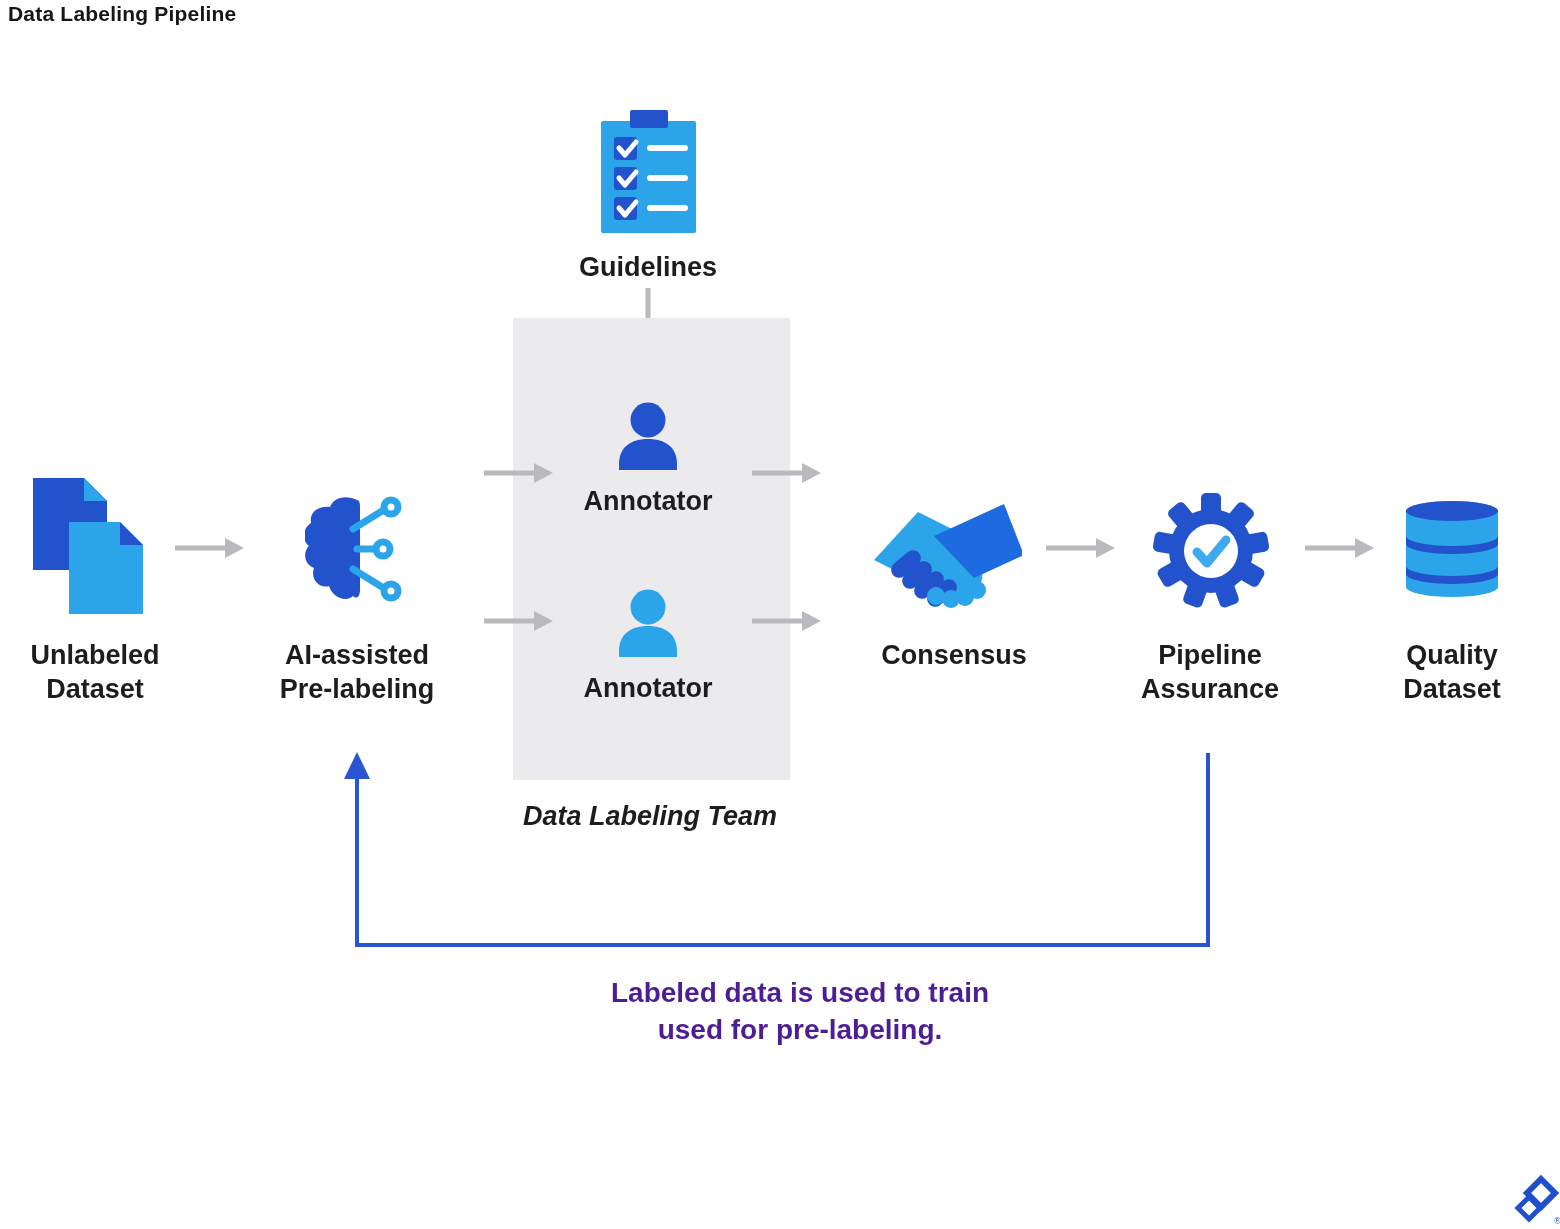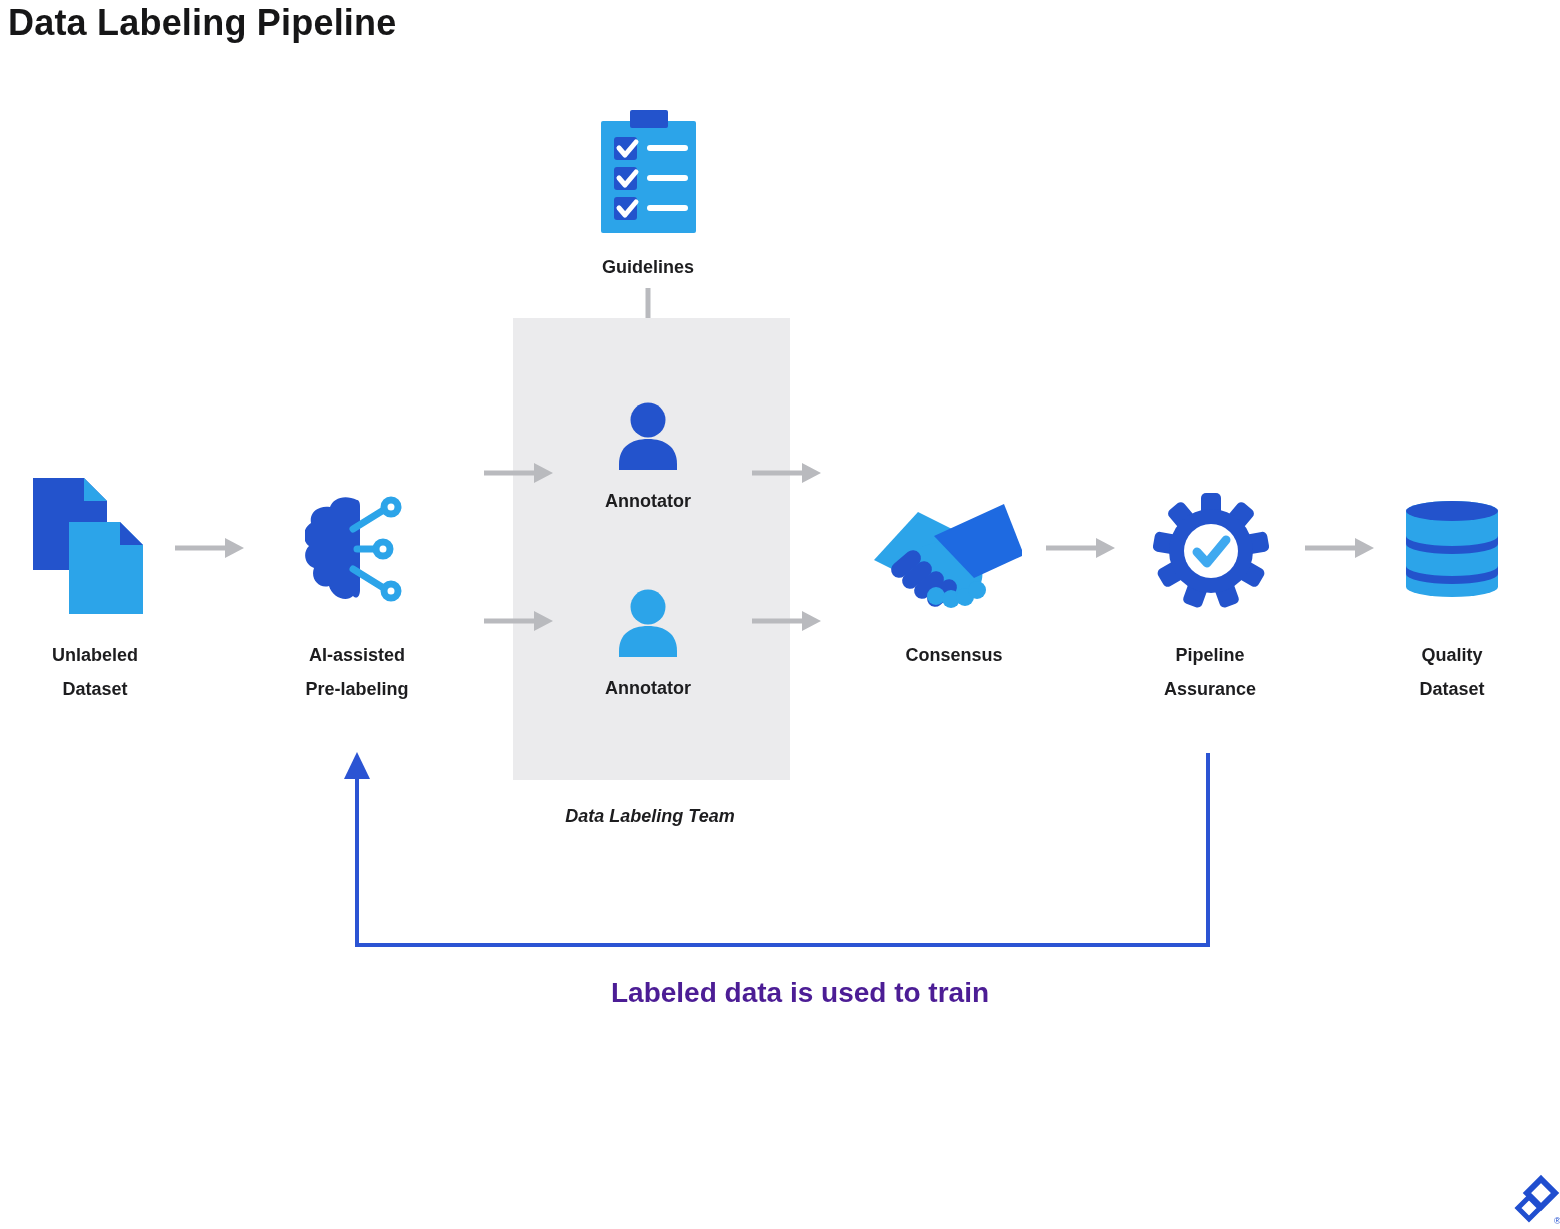--- a/index.html
+++ b/index.html
@@ -3,25 +3,25 @@
 <meta charset="utf-8">
 <style>
   * { margin:0; padding:0; box-sizing:border-box; }
   html,body { background:#ffffff; }
   body {
     width:1560px; height:1229px; position:relative; overflow:hidden;
     font-family:"Liberation Sans", sans-serif; color:#1d1d1f;
   }
   .abs { position:absolute; }
   .title {
-    left:8px; top:2px; font-size:36px; font-weight:700; color:#161617;
+    left:8px; top:2px; font-size:21px; font-weight:700; color:#161617;
     letter-spacing:0.2px;
   }
   .node-label {
-    width:200px; text-align:center; font-size:18px; font-weight:600;
+    width:200px; text-align:center; font-size:27px; font-weight:600;
     color:#1d1d1f; line-height:34px;
   }
   .team-box {
     left:513px; top:318px; width:277px; height:462px; background:#ebebed;
   }
   .team-label { left:500px; top:799px; width:300px;font-style:italic; }
   .feedback-text {
     left:500px; top:974px; width:600px; text-align:center;
     font-size:28px; font-weight:600; line-height:37px; color:#4c1d95;
   }
@@ -188,20 +188,21 @@
   <div>Dataset</div>
 </div>
 
 <div class="abs loop-arrowhead" style="left:344px; top:752px;"></div>
 <div class="abs loop-seg" style="left:355px; top:777px; width:4px; height:168px;"></div>
 <div class="abs loop-seg" style="left:355px; top:943px; width:855px; height:4px;"></div>
 <div class="abs loop-seg" style="left:1206px; top:753px; width:4px; height:194px;"></div>
 
 <div class="abs feedback-text">
   <div>Labeled data is used to train</div>
+  <div>used for pre-labeling.</div>
 </div>
 
 <svg class="abs" style="left:1510px; top:1172px;" width="52" height="56" viewBox="0 0 52 56">
   <g stroke="#204ecf" fill="none">
     <path d="M31,7 L45,21 L31,35 L17,21 Z" stroke-width="6"></path>
     <path d="M19,25 L30,36 L19,47 L8,36 Z" stroke-width="5"></path>
   </g>
   <text x="44" y="52" font-size="9" fill="#204ecf">®</text>
 </svg>
 

